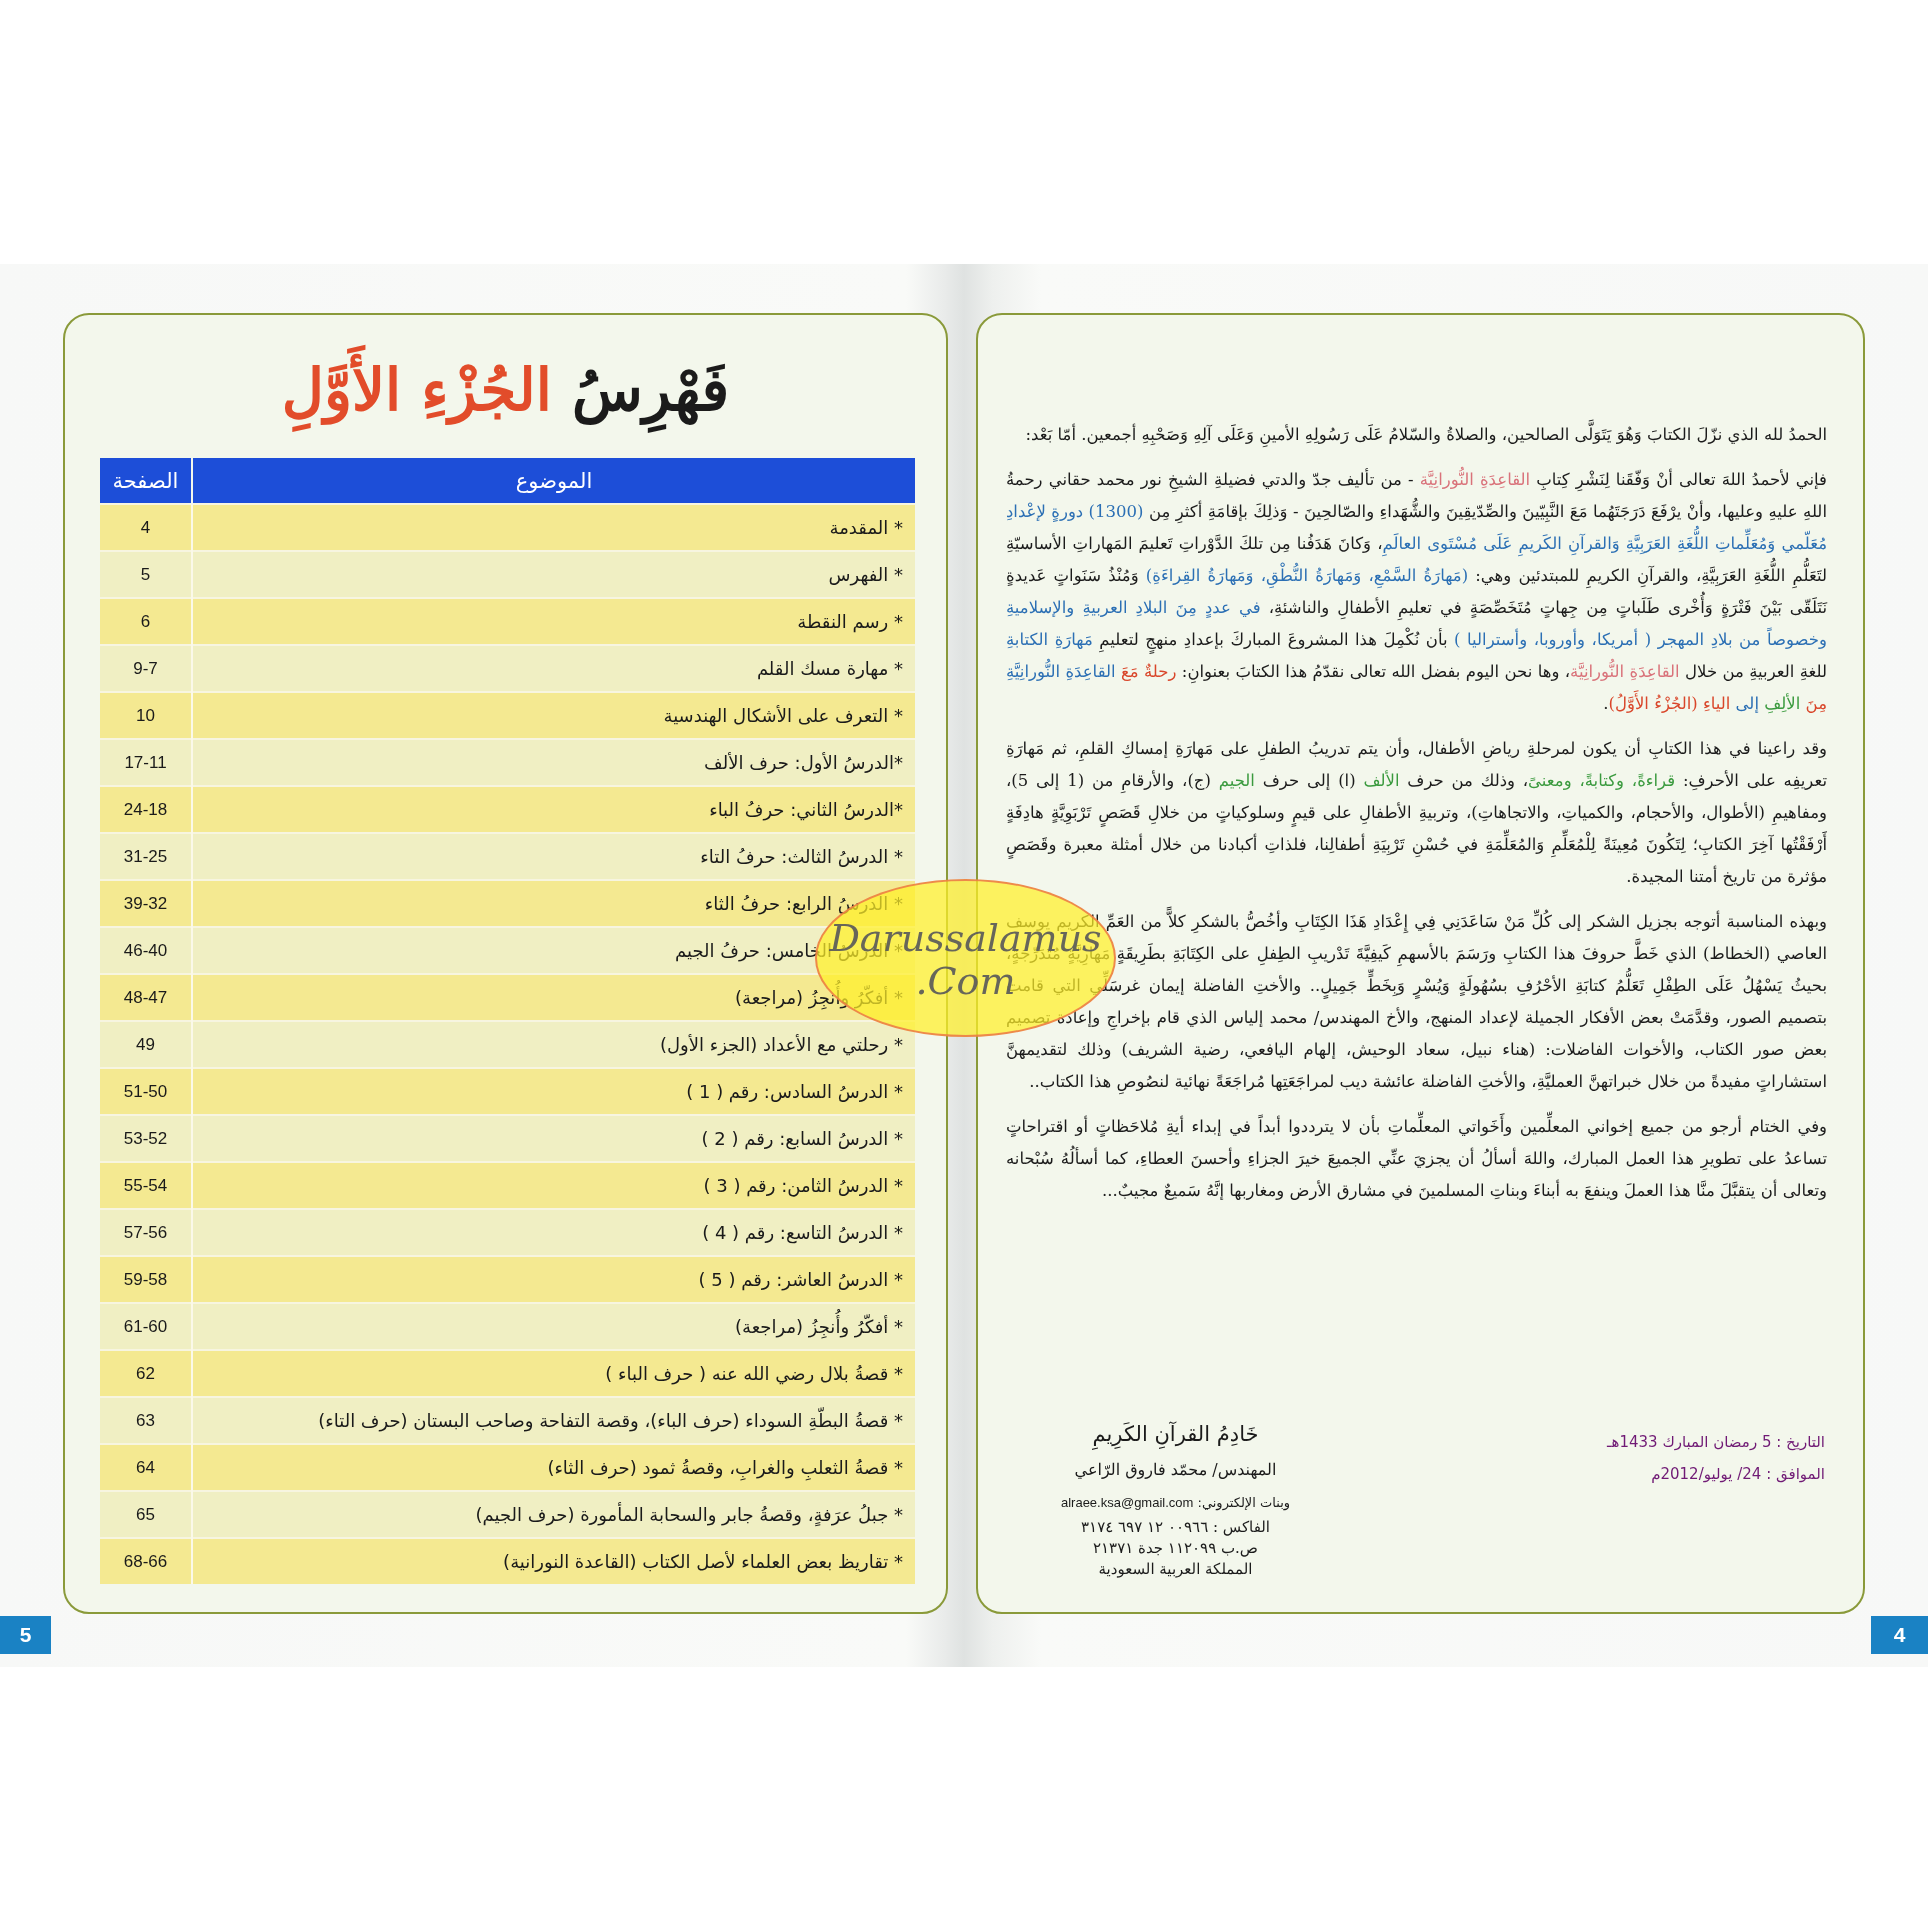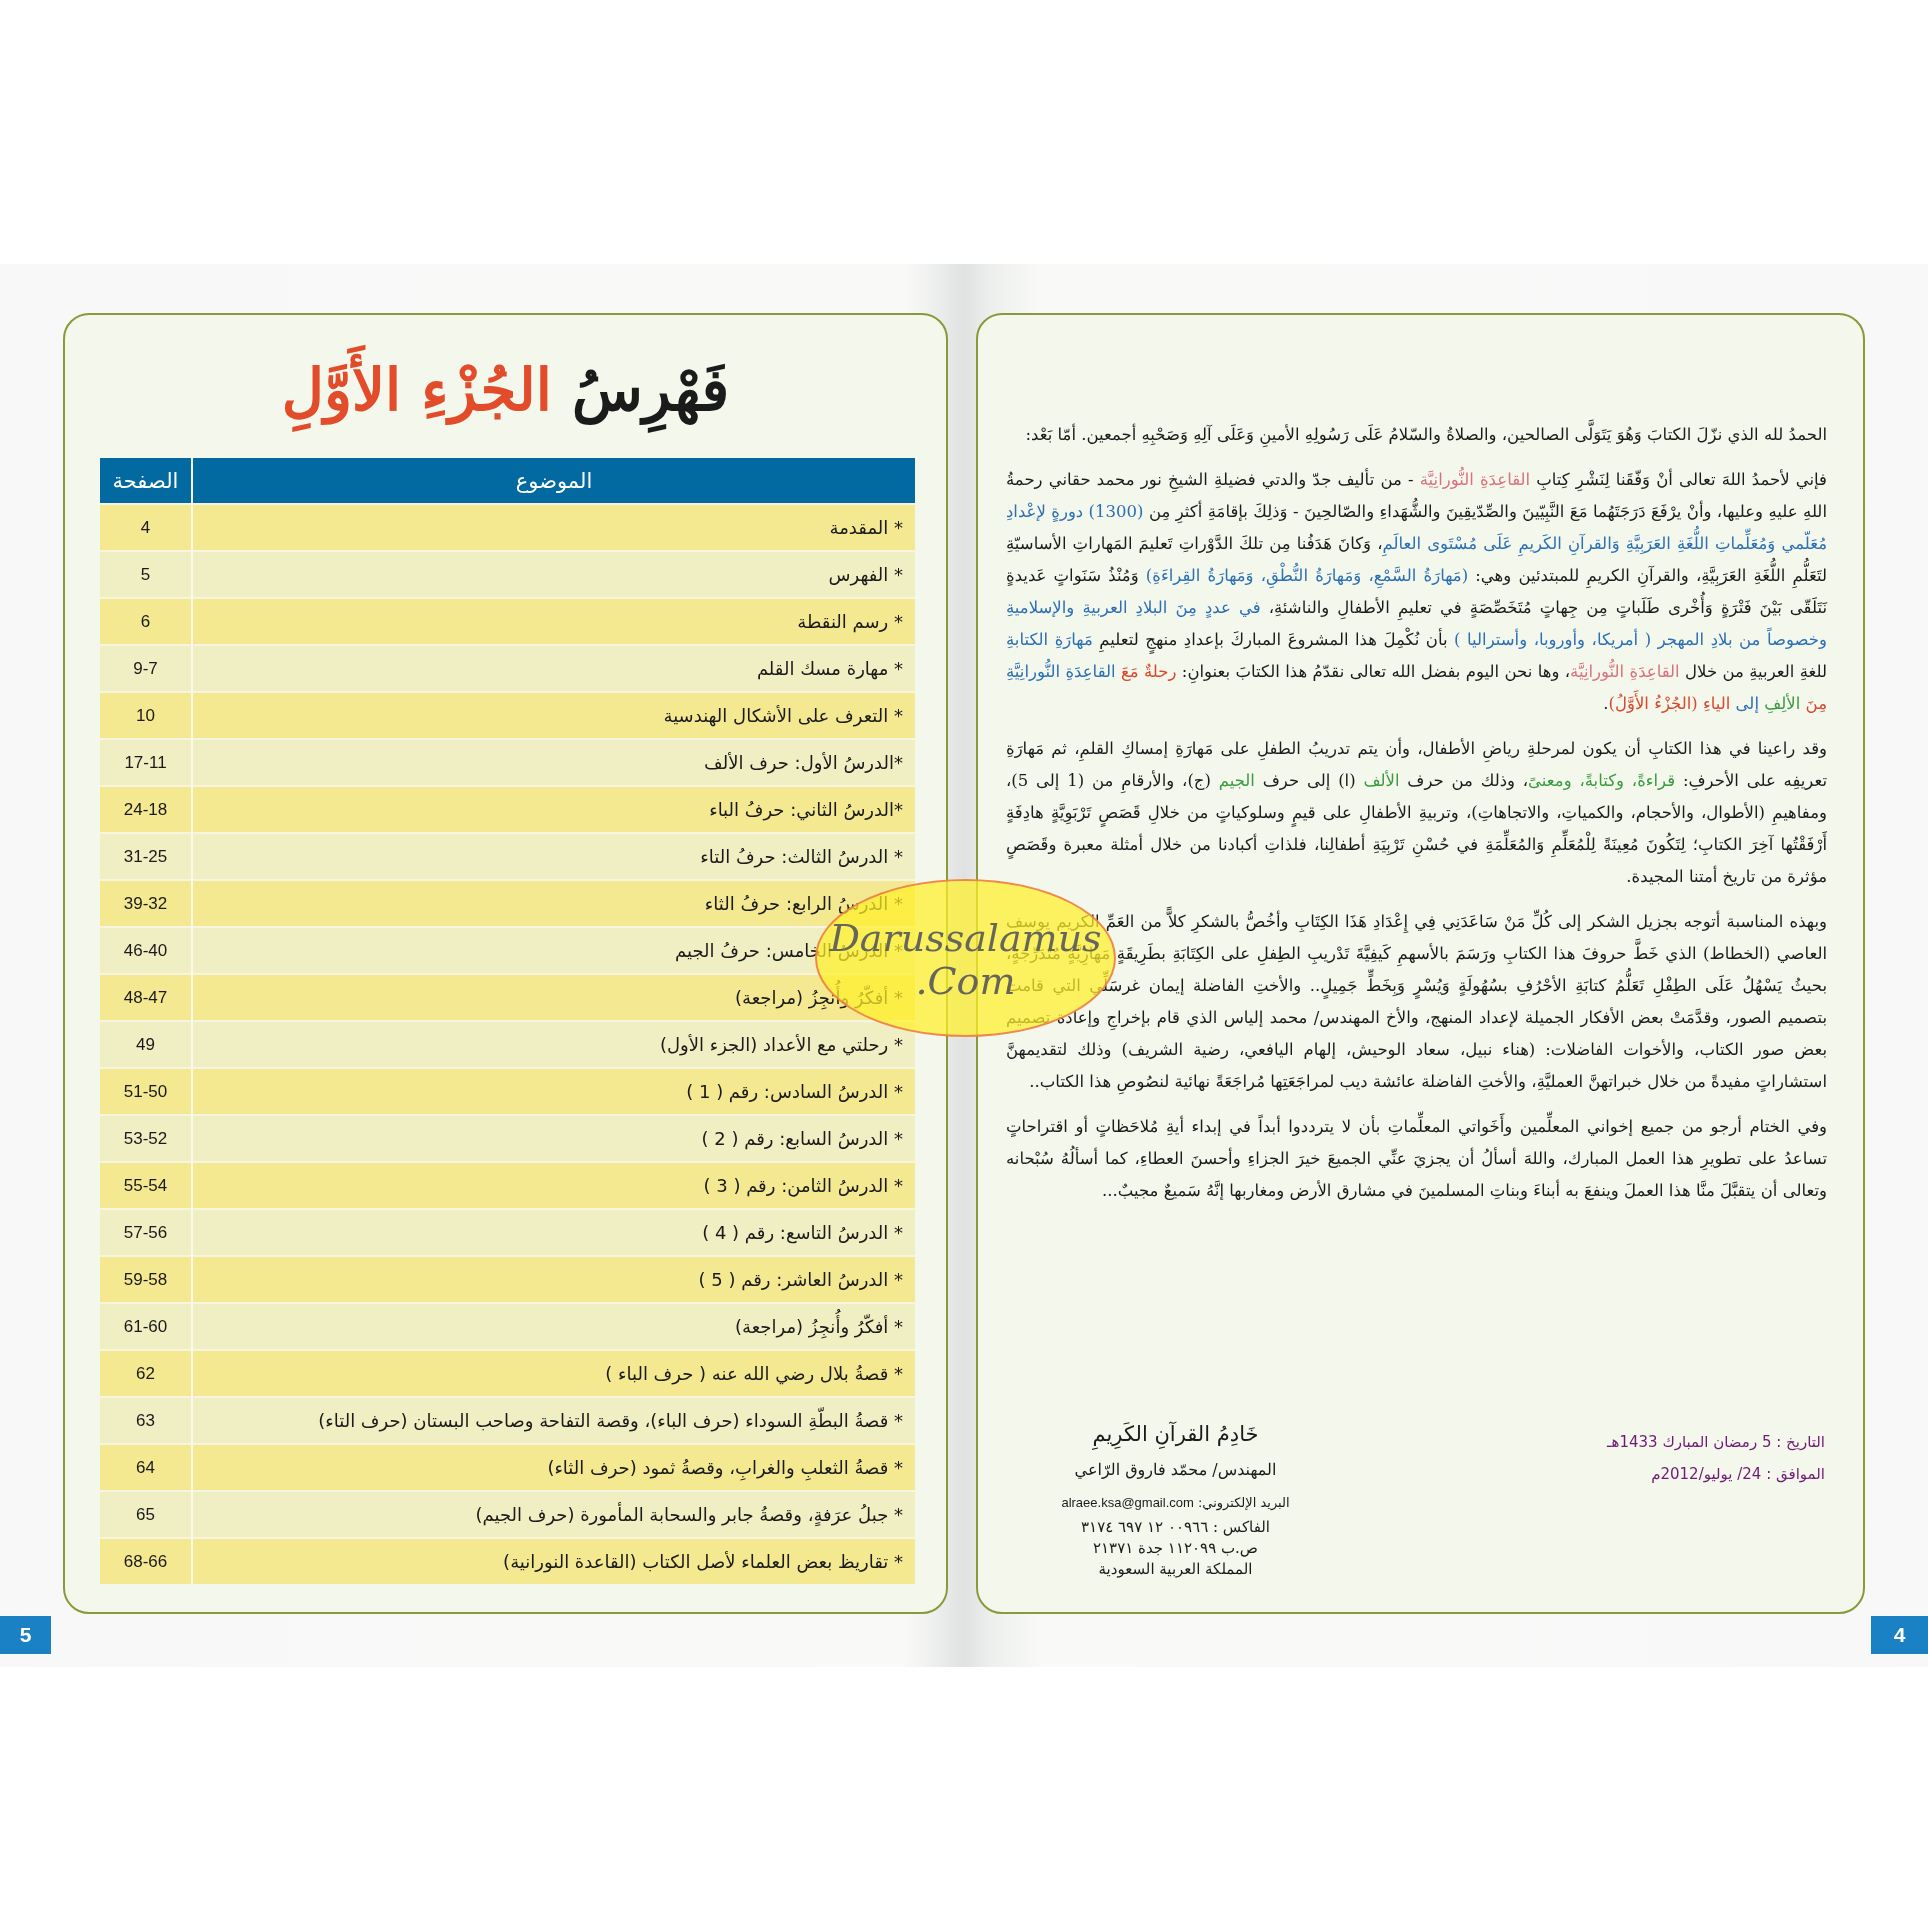--- a/index.html
+++ b/index.html
@@ -24,21 +24,21 @@
     font-family:"DejaVu Serif", serif; font-size:58px; font-weight:bold; line-height:75px;
   }
   .index-title .black { color:#1b1b1b; }
   .index-title .red { color:#e24c2a; }
 
   table.toc {
     position:absolute; left:35px; top:143px; width:815px; border-collapse:collapse; direction:rtl;
     table-layout:fixed;
   }
   table.toc th {
-    background:#0369a1; color:#ffffff; font-weight:normal; font-size:21px; height:43px;
+    background:#1d4ed8; color:#ffffff; font-weight:normal; font-size:21px; height:43px;
     border-left:2.8px solid #f3f7ec; font-family:"DejaVu Sans", sans-serif;
   }
   table.toc th.col-page { width:89px; border-left:none; }
   table.toc td {
     height:43px; font-size:18px; color:#1a1a1a; border-top:2.8px solid #f7f5e0;
   }
   table.toc td.topic { padding-right:12px; text-align:right; border-left:2.8px solid #fbf9e9; }
   table.toc td.page { text-align:center; font-family:"Liberation Sans", sans-serif; font-size:17px; direction:ltr; }
   table.toc tr.odd td { background:#f4e991; }
   table.toc tr.even td { background:#f0efc3; }
@@ -224,21 +224,21 @@
     <div>
       <span>الموافق :</span>
       <span>24/ يوليو/2012م</span>
     </div>
   </div>
 
   <div class="sign-block">
     <div class="s1">خَادِمُ القرآنِ الكَرِيمِ</div>
     <div class="s2">المهندس/ محمّد فاروق الرّاعي</div>
     <div class="s3">
-      <span>البريد الإلكتروني:</span>
+      <span>وبنات الإلكتروني:</span>
       <span class="email">alraee.ksa@gmail.com</span>
     </div>
     <div class="s4">الفاكس : ٠٠٩٦٦ ١٢ ٦٩٧ ٣١٧٤</div>
     <div class="s4">ص.ب ١١٢٠٩٩ جدة ٢١٣٧١</div>
     <div class="s4">المملكة العربية السعودية</div>
   </div>
 </div>
 
 <div class="page-num" id="page-num-left">5</div>
 <div class="page-num" id="page-num-right">4</div>

